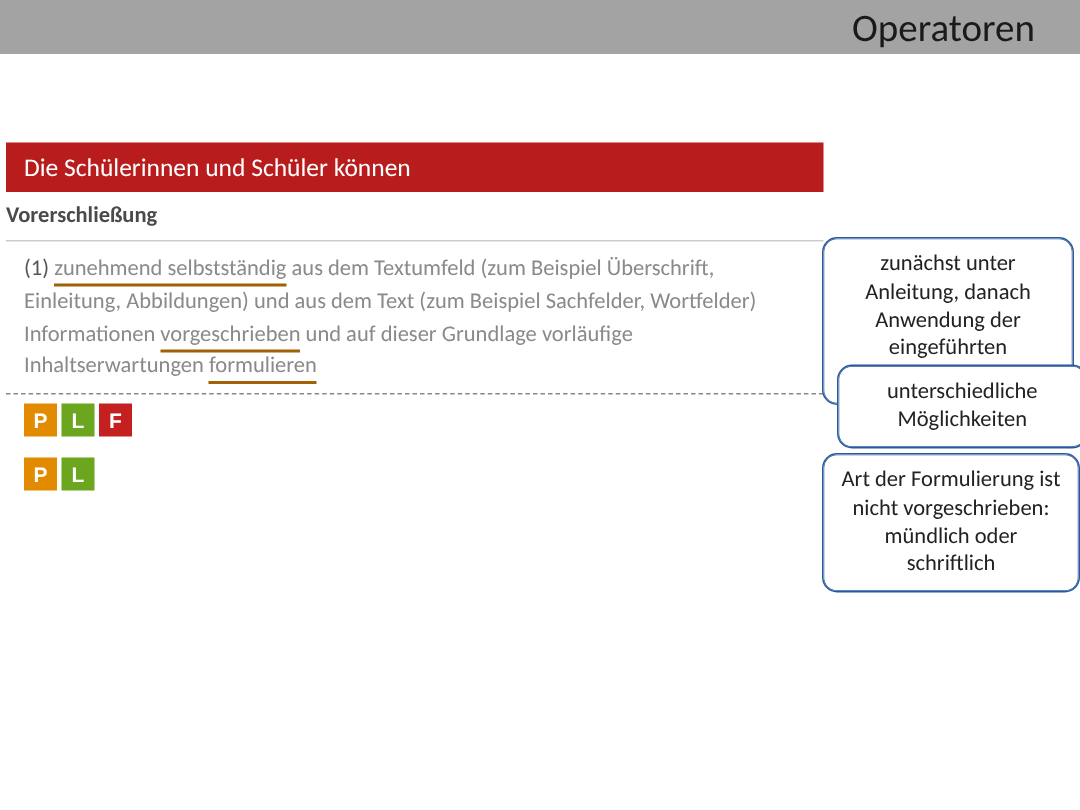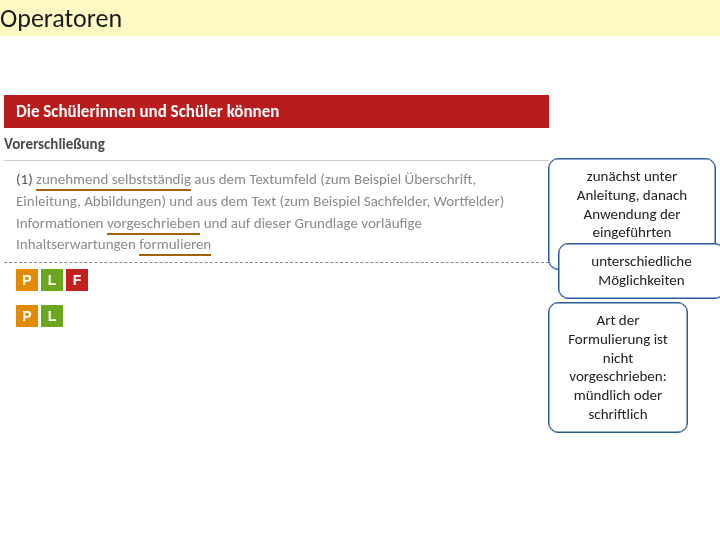--- a/index.html
+++ b/index.html
@@ -6,40 +6,41 @@
   body {
     width: 720px;
     height: 540px;
     font-family: Calibri, Arial, sans-serif;
     background: #fff;
     position: relative;
     overflow: hidden;
   }
   .title-bar {
     height: 36px;
-    background: #fef9c3;
+    background: #a3a3a3;
     display: flex;
     align-items: center;
+    justify-content: flex-end;
     padding-right: 30px;
   }
   .title-text {
     font-size: 26px;
     color: #1a1a1a;
     font-family: 'Calibri Light', Calibri, sans-serif;
   }
   .content-wrap {
     position: absolute;
     left: 4px;
     top: 95px;
     width: 545px;
   }
   .red-header {
     background: #b81c1c;
     color: #fff;
-    font-weight: bold;
+    font-weight: normal;
     font-size: 17px;
     padding: 6px 12px;
   }
   .section-label {
     text-align: left;
     font-weight: bold;
     font-size: 15px;
     color: #4a4a4a;
     padding: 7px 0;
     border-bottom: 1px solid #ccc;
@@ -85,21 +86,21 @@
     border-radius: 10px;
     padding: 8px 12px;
     font-size: 15px;
     color: #222;
     text-align: center;
     line-height: 1.25;
     box-shadow: 0 0 0 0.5px #2a5a9a inset;
   }
   .callout1 { left: 548px; top: 158px; width: 168px; }
   .callout2 { left: 558px; top: 243px; width: 167px; }
-  .callout3 { left: 548px; top: 302px; width: 140px; }
+  .callout3 { left: 548px; top: 302px; width: 172px; }
 </style>
 </head>
 <body>
 
 <div class="title-bar">
   <span class="title-text">Operatoren</span>
 </div>
 
 <div class="content-wrap">
   <div class="red-header">Die Schülerinnen und Schüler können</div>

